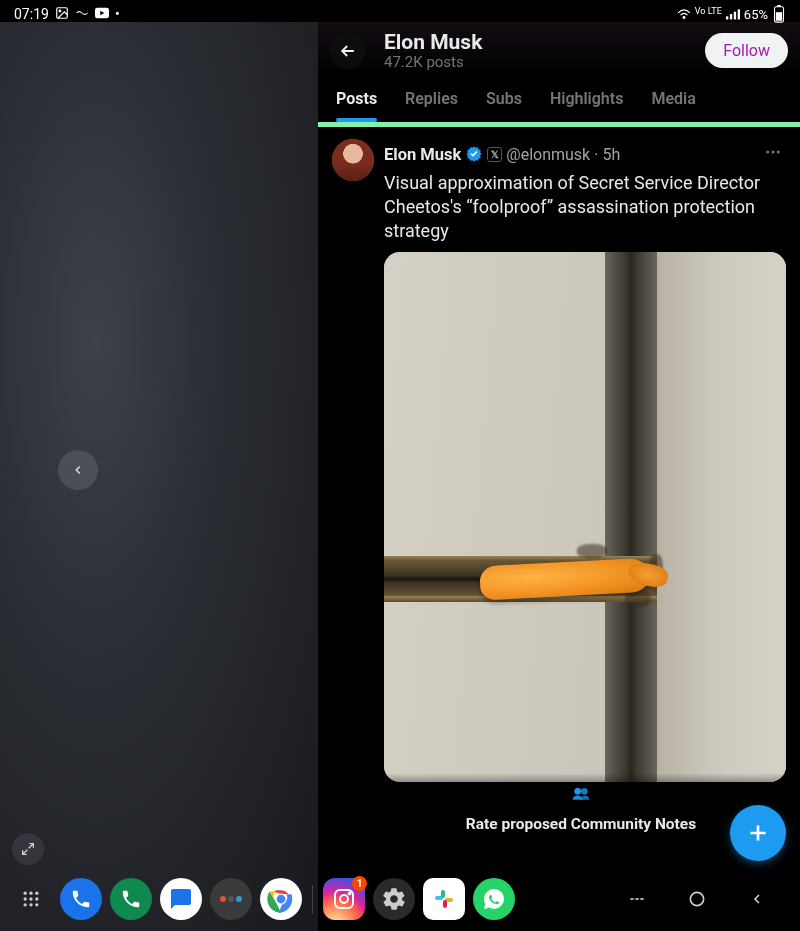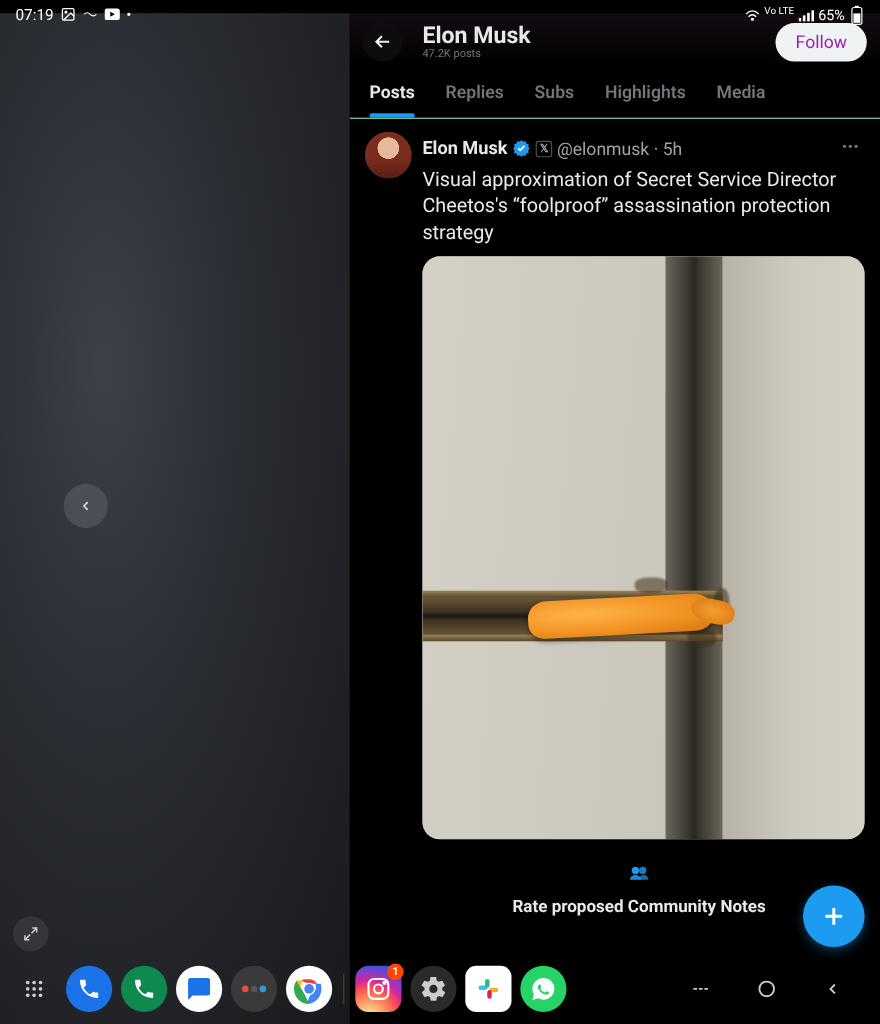--- a/index.html
+++ b/index.html
@@ -5,36 +5,36 @@
     * { margin: 0; padding: 0; box-sizing: border-box; font-family: -apple-system, BlinkMacSystemFont, "Segoe UI", Roboto, sans-serif; }
     body { width: 800px; height: 931px; background: #000; overflow: hidden; position: relative; }
 
     
     .status-bar { position: absolute; top: 0; left: 0; right: 0; height: 28px; display: flex; align-items: center; justify-content: space-between; padding: 0 14px; color: #fff; font-size: 14px; z-index: 100; }
     .status-left { display: flex; align-items: flex-start; gap: 6px; }
     .status-right { display: flex; gap: 4px; font-size: 13px; }
     .status-icon { width: 14px; height: 14px; display: inline-flex; align-items: center; justify-content: center; }
 
     
-    .split { display: flex; height: 100%; padding-top: 12px; }
+    .split { display: flex; height: 100%; padding-top: 22px; }
     .left-pane { width: 318px; background: radial-gradient(ellipse at 30% 35%, #3d4148 0%, #2a2d33 40%, #18191c 100%); position: relative; }
     .left-back-btn { position: absolute; left: 58px; top: 428px; width: 40px; height: 40px; border-radius: 50%; background: rgba(120,120,130,0.35); display: flex; align-items: center; justify-content: center; color: #e0e0e0; }
     .expand-btn { position: absolute; left: 12px; bottom: 66px; width: 32px; height: 32px; border-radius: 50%; background: rgba(80,80,90,0.4); display: flex; align-items: center; justify-content: center; color: #d0d0d0; }
 
     
     .right-pane { flex: 1; background: #000; color: #fff; display: flex; flex-direction: column; height: calc(100% - 60px); overflow: hidden; position: relative; }
     .profile-header { padding: 8px 12px 4px; display: flex; align-items: center; gap: 18px; background: linear-gradient(180deg, rgba(50,30,50,0.4), rgba(0,0,0,0.6)); }
     .back-arrow { width: 36px; height: 36px; border-radius: 50%; background: rgba(15,15,15,0.8); display: flex; align-items: center; justify-content: center; }
     .profile-title { flex: 1; }
     .profile-name { font-size: 21px; font-weight: 700; color: #e7e9ea; }
-    .profile-posts { font-size: 10px; color: #71767b; margin-top: -1px; }
+    .profile-posts { font-size: 15px; color: #71767b; margin-top: -1px; }
     .follow-btn { background: #eff3f4; color: #a21caf; font-weight: 400; font-size: 16px; padding: 8px 18px; border-radius: 22px; border: none; }
 
     
-    .tabs { display: flex; border-bottom: 1px solid #86efac; padding: 0 4px; }
+    .tabs { display: flex; border-bottom: 5px solid #86efac; padding: 0 4px; }
     .tab { padding: 14px 14px; font-size: 16px; font-weight: 600; color: #71767b; position: relative; white-space: nowrap; }
     .tab.active { color: #e7e9ea; font-weight: 700; }
     .tab.active::after { content: ""; position: absolute; bottom: 0; left: 14px; right: 14px; height: 4px; background: #1d9bf0; border-radius: 2px; }
 
     
     .tweet { padding: 12px 14px 4px; display: flex; gap: 10px; }
     .avatar { width: 42px; height: 42px; border-radius: 50%; background: linear-gradient(135deg,#8b4a3a,#c0614a); flex-shrink: 0; overflow: hidden; position: relative; }
     .avatar-inner { position:absolute; inset:0; background: radial-gradient(circle at 50% 35%, #e6b89c 0 28%, transparent 29%), linear-gradient(180deg,#7a2d1e 55%,#5a1f14); }
     .tweet-body { flex: 1; min-width: 0; }
     .tweet-head { display: flex; align-items: center; gap: 4px; flex-wrap: wrap; }

